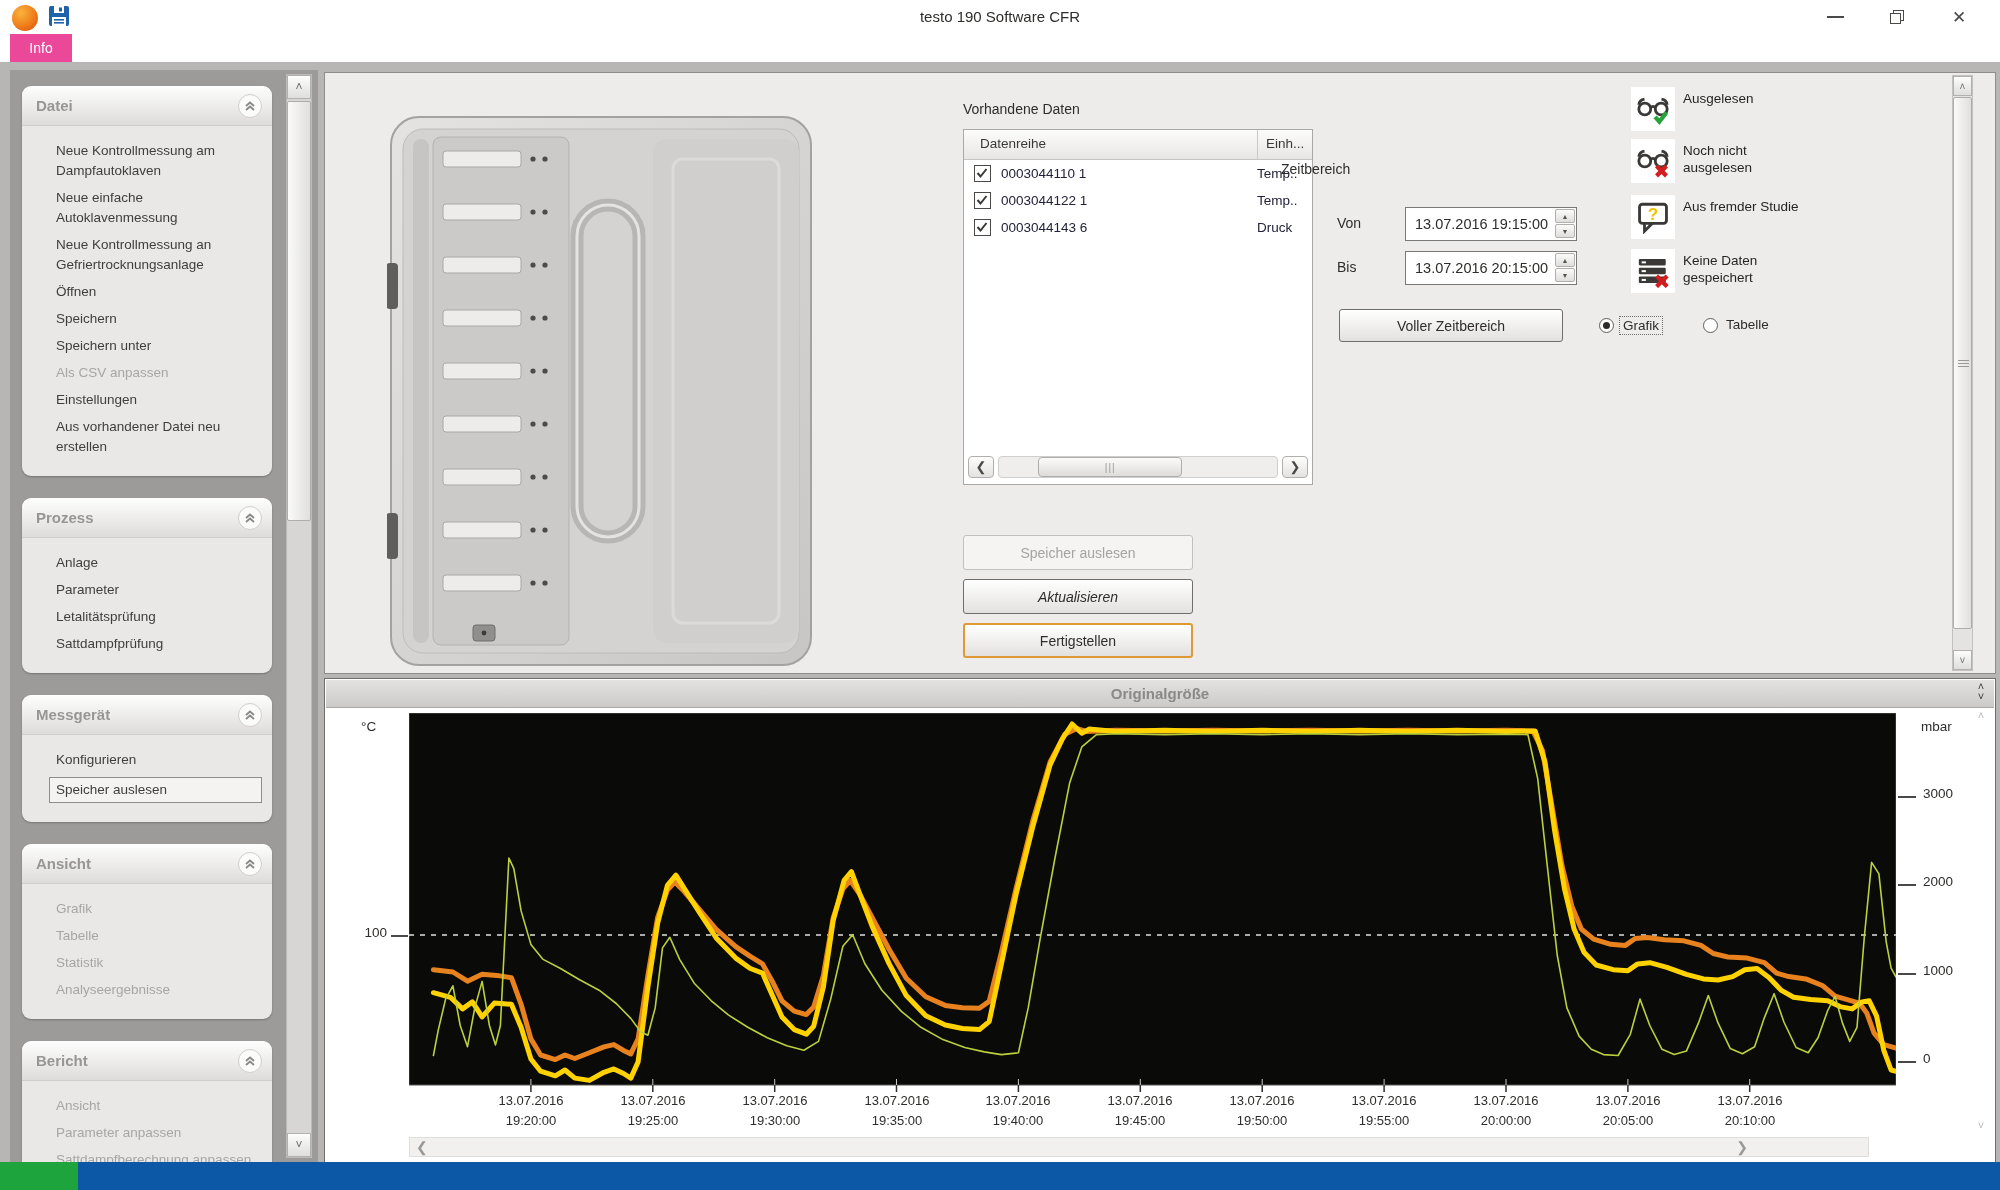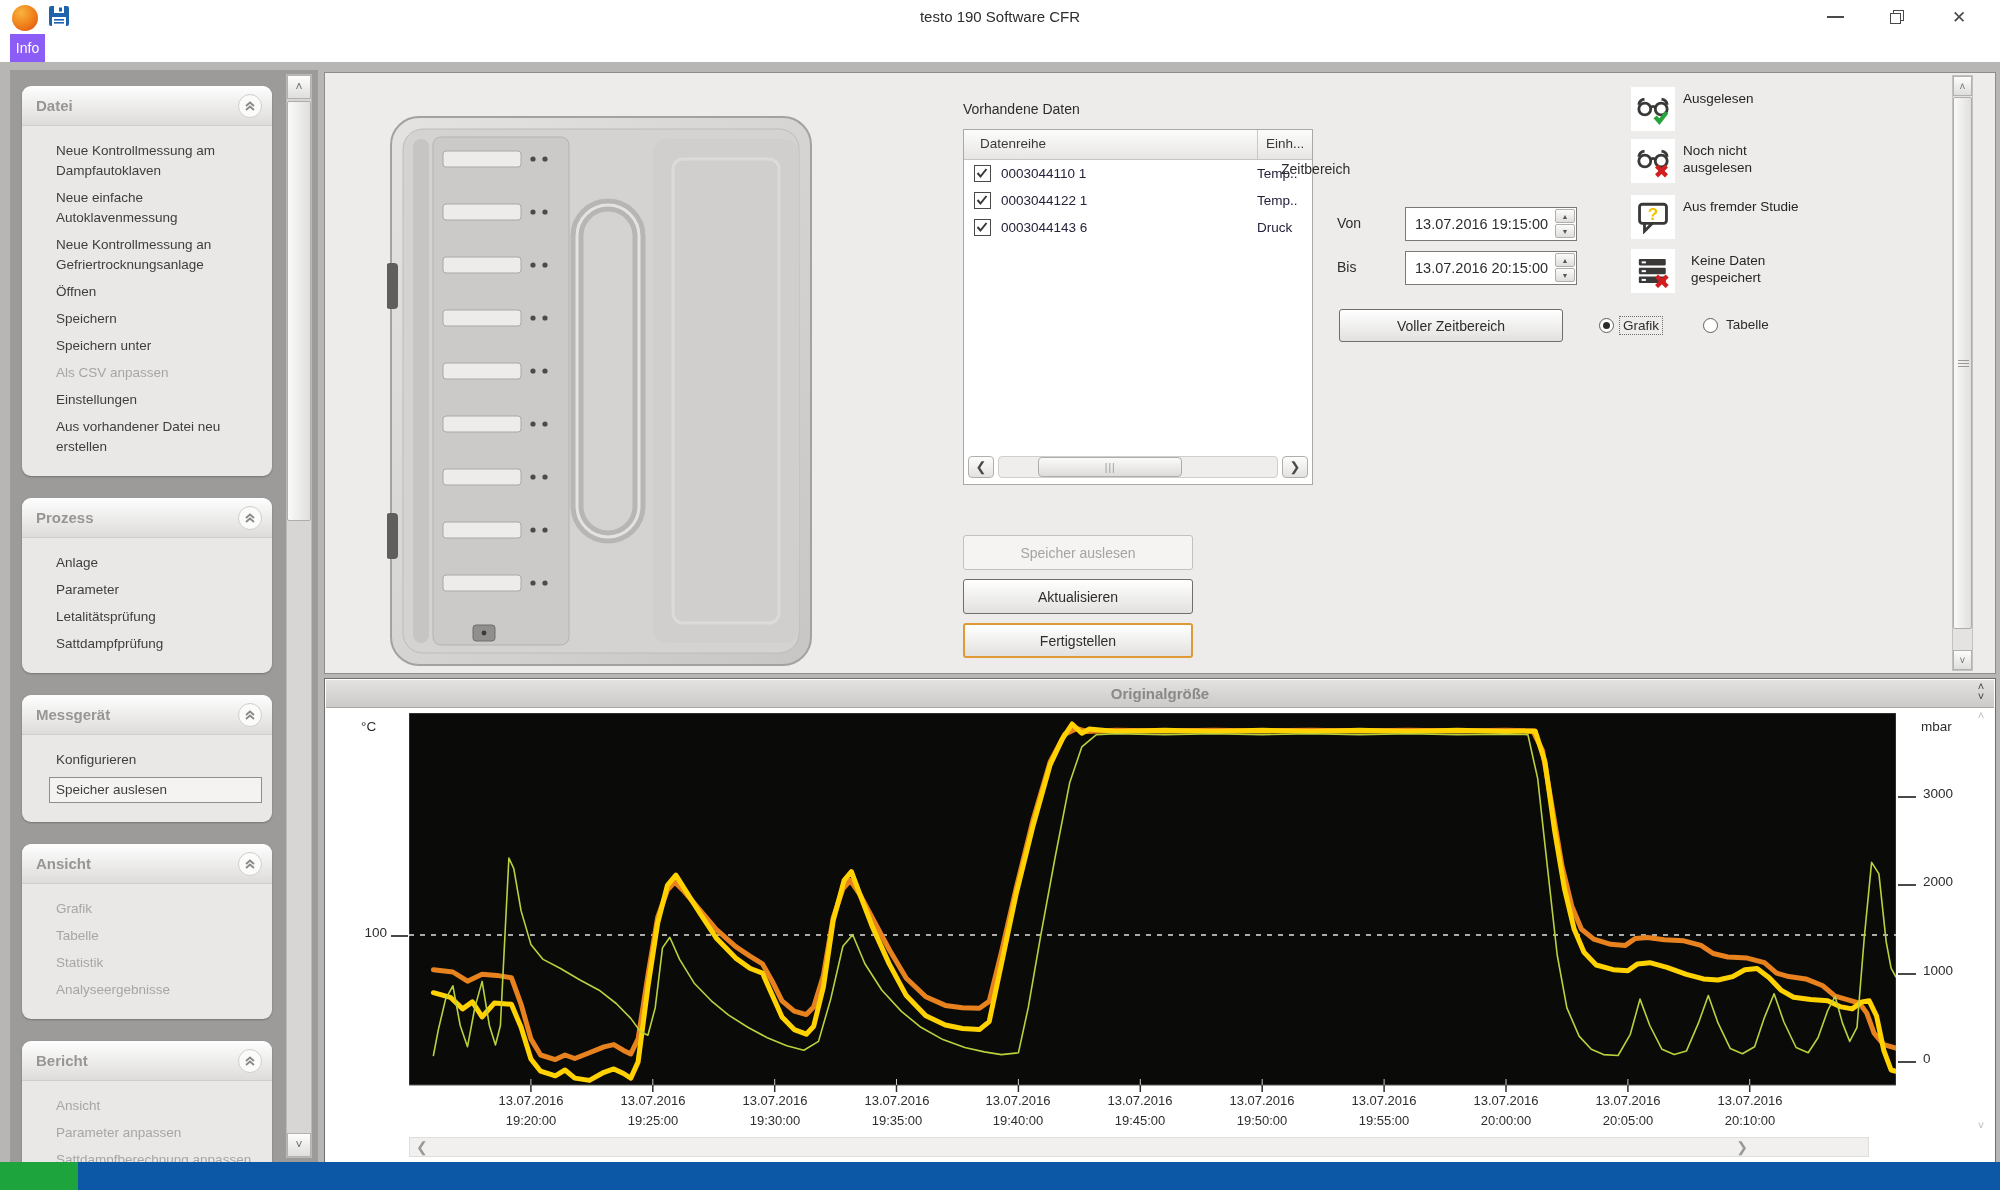--- a/index.html
+++ b/index.html
@@ -13,21 +13,21 @@
   .save-ico { position:absolute; left:48px; top:5px; }
   .win-title { position:absolute; left:0; right:0; top:8px; text-align:center; font-size:15px; color:#2e2d2b; }
   .win-controls { position:absolute; right:10px; top:0; height:34px; display:flex; }
   .win-btn { width:62px; height:34px; display:flex; align-items:center; justify-content:center; color:#4a4a48; font-size:17px; }
   .min-glyph { width:17px; height:0; border-top:2px solid #4a4a48; display:block; }
   .restore-glyph { position:relative; width:14px; height:14px; display:block; }
   .restore-glyph .b1 { position:absolute; left:3px; top:0; width:11px; height:11px; border:1.5px solid #4a4a48; background:#fff; }
   .restore-glyph .b2 { position:absolute; left:0; top:3px; width:11px; height:11px; border:1.5px solid #4a4a48; background:#fff; }
 
   .tabrow { position:absolute; left:0; top:34px; width:2000px; height:28px; background:#ffffff; }
-  .tab-info { position:absolute; left:10px; top:0; width:35px; height:28px; background:#8b5cf6; color:#ffffff;
+  .tab-info { position:absolute; left:10px; top:0; width:62px; height:28px; background:#ec4899; color:#ffffff;
               font-size:14px; display:flex; align-items:center; justify-content:center; }
 
   
   .app-body { position:absolute; left:0; top:62px; width:2000px; height:1100px; background:#b7b6b4; }
 
   
   .sidebar { position:absolute; left:10px; top:8px; width:308px; height:1092px; background:#9c9b99; overflow:hidden; }
   .cards { position:absolute; left:12px; top:16px; width:250px; }
   .card { background:#e9e8e6; border-radius:9px; margin-bottom:22px; overflow:hidden; box-shadow:0 1px 2px rgba(0,0,0,.25); }
   .card-head { position:relative; height:40px; background:linear-gradient(#fefefe,#dddcda); border-bottom:1px solid #cfcecc;
@@ -335,21 +335,21 @@
         <div class="dt-hscroll">
           <div class="hs-btn" style="left:0;">❮</div>
           <div class="hs-track">
             <div class="hs-thumb">|||</div>
           </div>
           <div class="hs-btn" style="right:0;">❯</div>
         </div>
       </div>
 
       <div class="btn disabled" style="left:638px; top:462px;">Speicher auslesen</div>
-      <div class="btn" style="left:638px; top:506px;">Aktualisieren</div>
+      <div class="btn" style="left:638px; top:506px;font-style:italic;">Aktualisieren</div>
       <div class="btn accent" style="left:638px; top:550px;">Fertigstellen</div>
 
       <div class="lbl" style="left:956px; top:88px;">Zeitbereich</div>
       <div class="lbl" style="left:1012px; top:142px;">Von</div>
       <div class="dinput" style="left:1080px; top:134px;">
         <input value="13.07.2016 19:15:00" style="">
         <div class="spin">
           <div class="up">▲</div>
           <div class="dn">▼</div>
         </div>
@@ -408,21 +408,21 @@
           <div class="legend-item" style="top: 122px;">
             <span class="legend-ico">
               <svg width="34" height="34" viewBox="0 0 24 24">
                 <rect x="2.5" y="3" width="19" height="13.5" rx="2" fill="#ffffff" stroke="#3a3937" stroke-width="2"></rect>
                 <path d="M6 16.5 L6 22 L11.5 16.5 Z" fill="#ffffff" stroke="#3a3937" stroke-width="2"></path>
                 <text x="12" y="14" text-anchor="middle" font-size="12" font-weight="bold" fill="#f2c100" font-family="Liberation Sans, sans-serif">?</text>
               </svg>
             </span>
             <span class="legend-lbl">Aus fremder Studie</span>
           </div>
-          <div class="legend-item" style="top: 176px; gap: 8px;">
+          <div class="legend-item" style="top: 176px;">
             <span class="legend-ico">
               <svg width="34" height="34" viewBox="0 0 24 24">
                 <g fill="#3a3937">
                   <rect x="2" y="3.5" width="19" height="4.6" rx="0.8"></rect>
                   <rect x="2" y="9.7" width="19" height="4.6" rx="0.8"></rect>
                   <rect x="2" y="15.9" width="19" height="4.6" rx="0.8"></rect>
                 </g>
                 <g fill="#ffffff">
                   <rect x="4" y="5.2" width="3" height="1.4"></rect>
                   <rect x="4" y="11.4" width="3" height="1.4"></rect>

